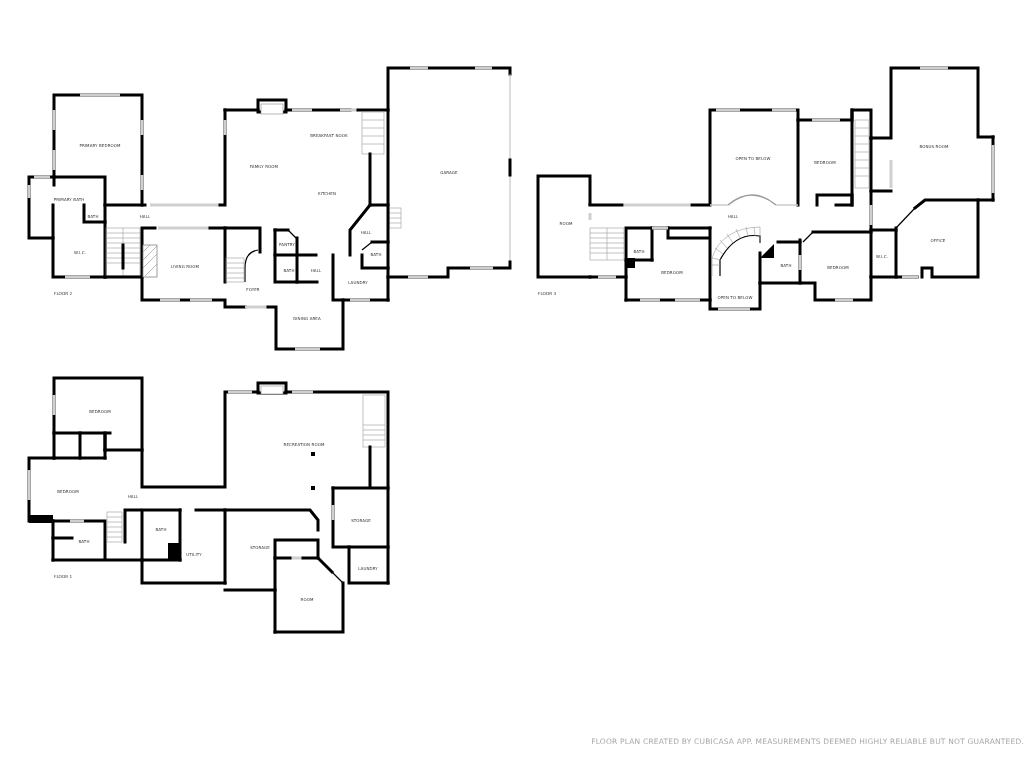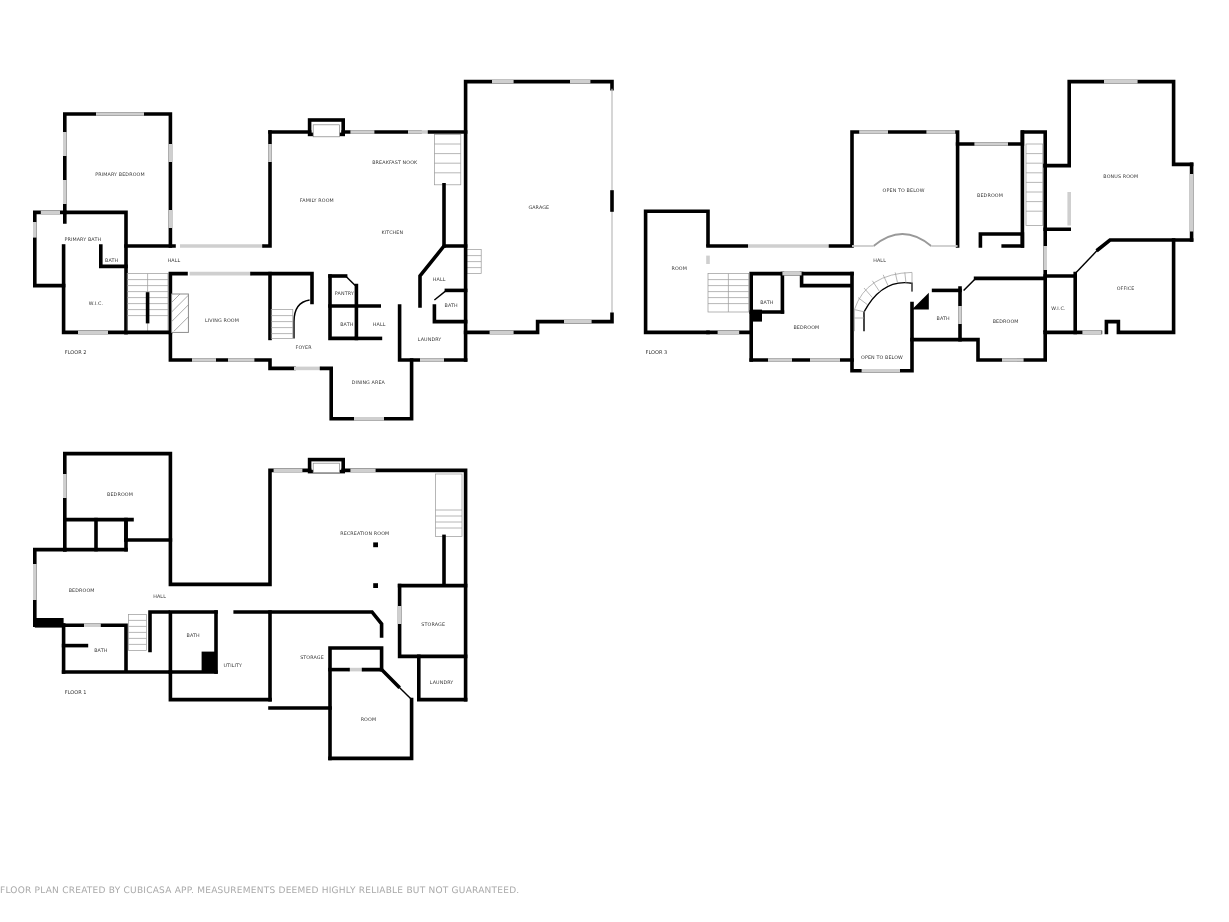--- a/index.html
+++ b/index.html
@@ -6,21 +6,21 @@
   body { width: 1024px; height: 768px; position: relative; overflow: hidden; font-family: "Liberation Sans", sans-serif; }
   svg { position: absolute; left: 0; top: 0; }
   .wall { stroke: #000; stroke-width: 3; fill: none; stroke-linecap: square; }
   .thin { stroke: #000; stroke-width: 1.2; fill: none; }
   .win { stroke: #cfcfcf; stroke-width: 3; fill: none; }
   .stair { stroke: #9a9a9a; stroke-width: 0.6; fill: none; }
   .lbl { font-family: "DejaVu Sans", sans-serif; font-size: 4px; fill: #333; text-anchor: middle; letter-spacing: 0.1px; }
   .floorlbl { font-family: "DejaVu Sans", sans-serif; font-size: 4.2px; fill: #333; }
   .fill { fill: #000; }
   .hatch { stroke: #888; stroke-width: 0.6; }
-  #footer { position: absolute; left: 0; width: 1024px; top: 737px; text-align: left; font-family: "DejaVu Sans", sans-serif; font-size: 7.5px; color: #a8a8a8; letter-spacing: 0.2px; }
+  #footer { position: absolute; left: 0; width: 1024px; top: 737px; text-align: right; font-family: "DejaVu Sans", sans-serif; font-size: 7.5px; color: #a8a8a8; letter-spacing: 0.2px; }
 </style>
 </head>
 <body>
 
 <svg width="1024" height="768" viewBox="0 0 1024 768">
 
   <g>
 
     <polyline class="wall" points="54,185 54,95 142,95 142,205"></polyline>
     <line class="win" x1="80" y1="95" x2="120" y2="95"></line>

